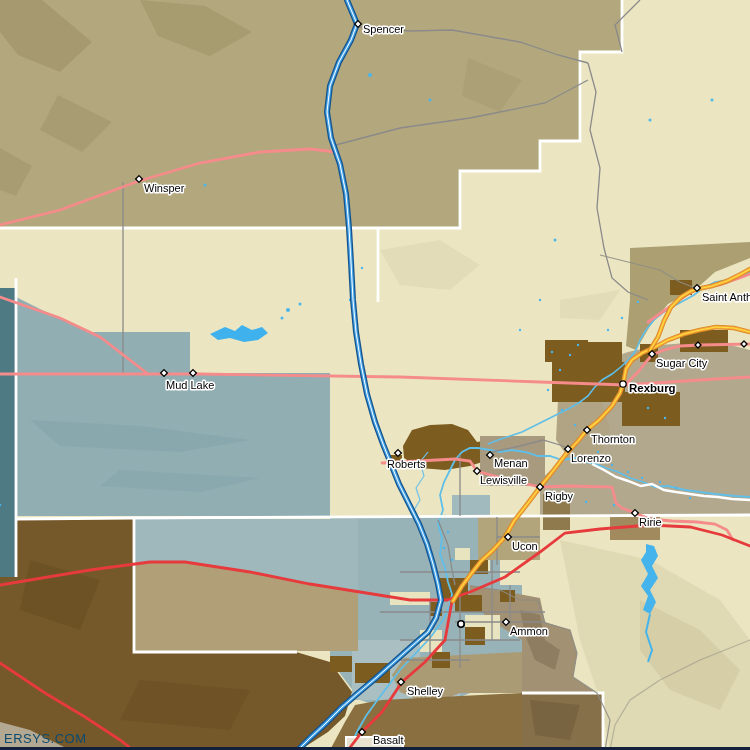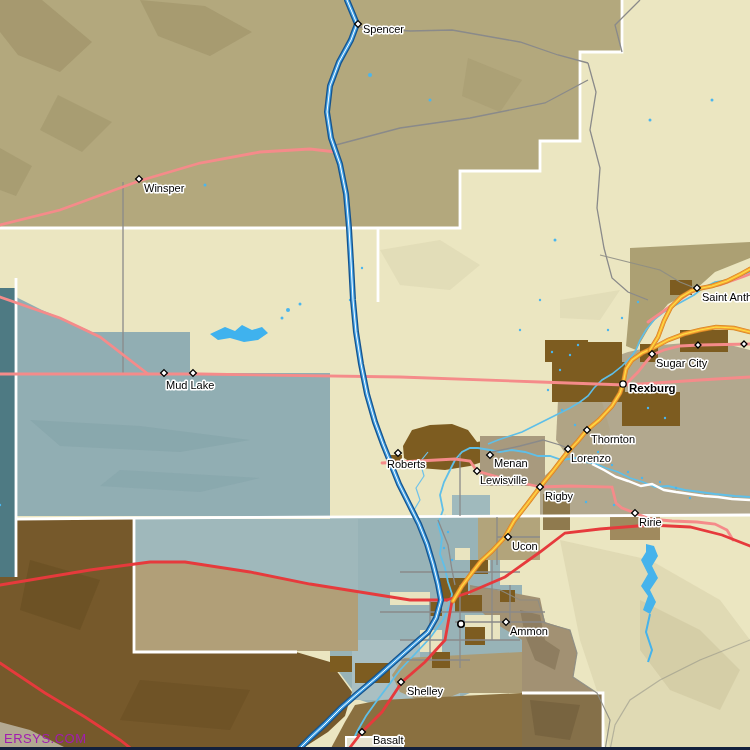--- a/index.html
+++ b/index.html
@@ -2,21 +2,21 @@
 <html><head>
 <meta charset="utf-8">
 <style>
   html,body{margin:0;padding:0;width:750px;height:750px;overflow:hidden;background:#ebe6c1;}
   #map-wrap{position:relative;width:750px;height:750px;font-family:"Liberation Sans",sans-serif;}
   svg{display:block;}
   .citylabel{font:11px "Liberation Sans",sans-serif;fill:#000;stroke:#fff;stroke-width:3px;paint-order:stroke;stroke-linejoin:round;}
   .citylabel.bold{font-weight:bold;font-size:11.5px;}
   .citymark{fill:#fff;stroke:#000;stroke-width:1.3;}
   .ifmark{fill:#fff;stroke:#000;stroke-width:1.6;}
-  #watermark{position:absolute;left:4px;bottom:4px;font:13px "Liberation Sans",sans-serif;color:#a21caf;letter-spacing:.5px;}
+  #watermark{position:absolute;left:4px;bottom:4px;font:13px "Liberation Sans",sans-serif;color:#0c4a6e;letter-spacing:.5px;}
 </style>
 </head>
 <body>
 
 <div id="map-wrap">
 <svg width="750" height="750" viewBox="0 0 750 750" xmlns="http://www.w3.org/2000/svg">
 
   <g>
     <rect x="0" y="0" width="750" height="750" fill="#ebe6c1"></rect>
 

